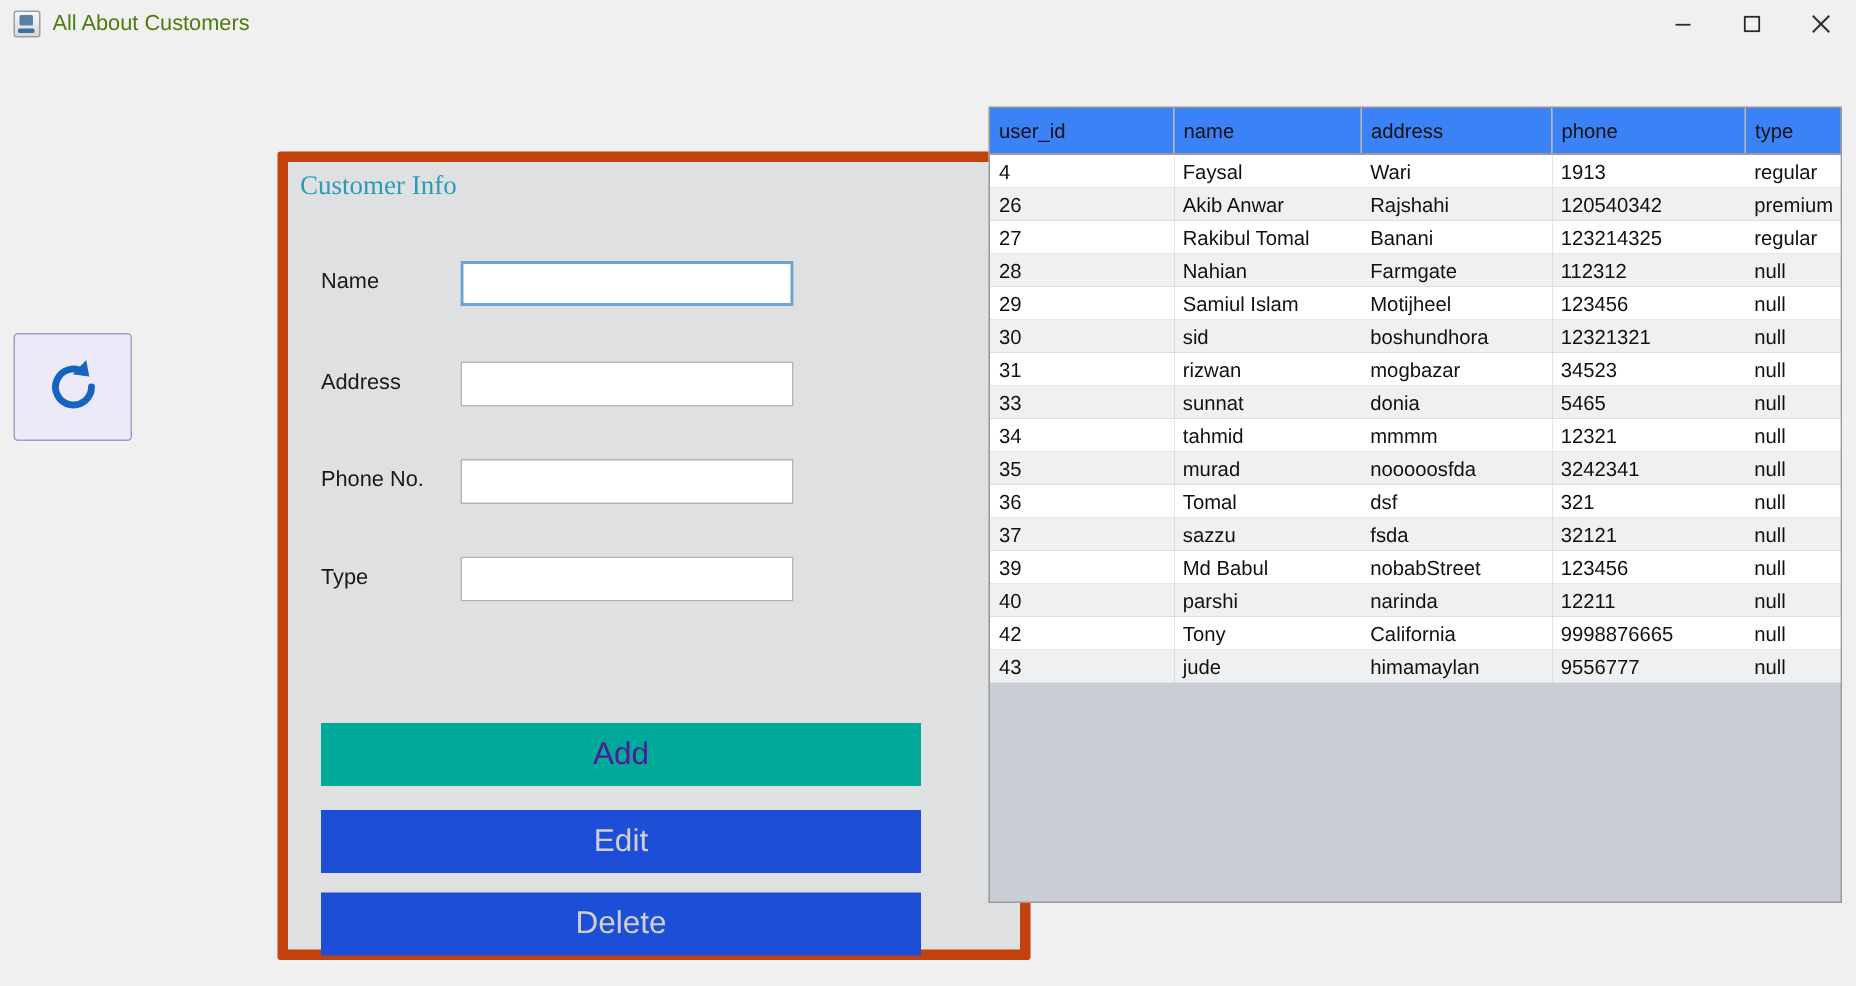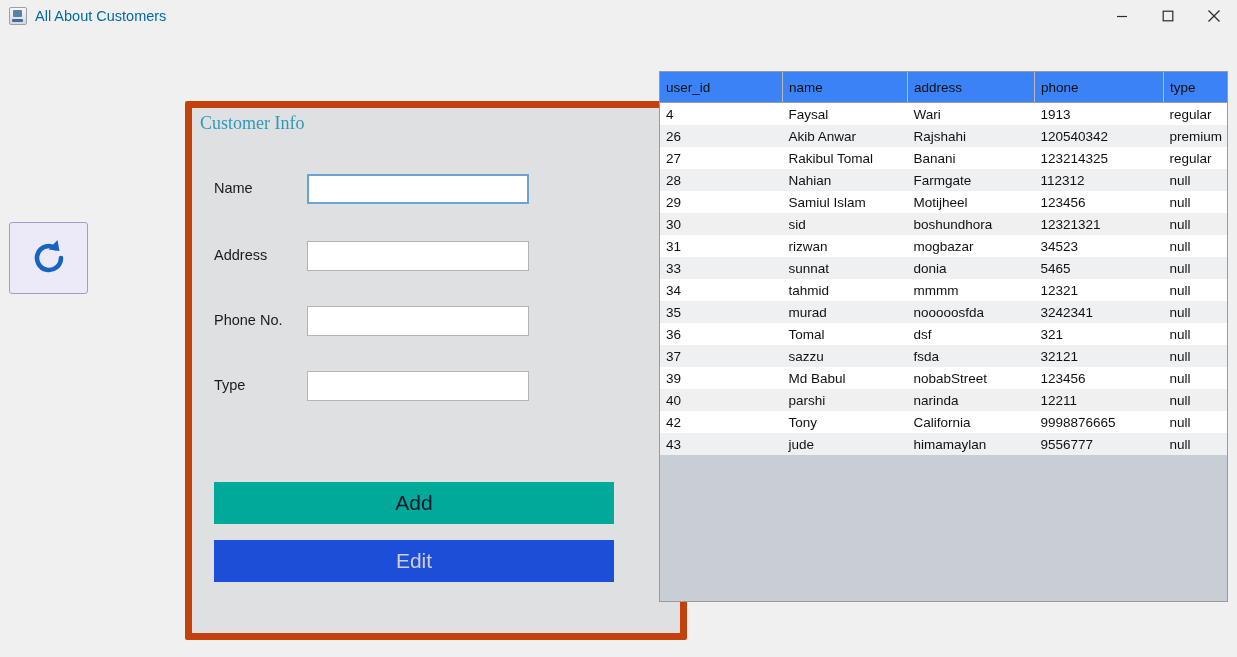--- a/index.html
+++ b/index.html
@@ -49,21 +49,21 @@
     position: absolute;
     left: 2px;
     bottom: 2px;
     width: 11px;
     height: 3px;
     background: #3b6ea5;
     border-radius: 1px;
   }
   .title-text {
     font-size: 14.5px;
-    color: #0369a1;
+    color: #4d7c0f;
   }
   .win-buttons {
     position: absolute;
     right: 0;
     top: 0;
     height: 32px;
     display: flex;
   }
   .win-btn {
     width: 46px;
@@ -152,21 +152,21 @@
   .form-input.small { width: 120px; }
 
   .btn {
     position: absolute;
     left: 0;
     width: 400px;
     height: 42px;
     border: none;
     font-family: "Liberation Sans", sans-serif;
     font-size: 21px;
-    color: #0f172a;
+    color: #4c1d95;
     text-align: center;
     line-height: 42px;
     cursor: default;
   }
   .btn-add { background: #00a99a; }
   .btn-disabled { background: #1d4ed8; color: #cfcfcf; }
 
   
   .table-wrap {
     position: absolute;
@@ -267,20 +267,21 @@
     </div>
 
     <div class="form-row" style="top:225px;">
       <div class="form-label">Type</div>
       <input class="form-input" type="text" value="" style="">
     </div>
 
 
     <div class="btn btn-add" style="top:336px;">Add</div>
     <div class="btn btn-disabled" style="top:394px;">Edit</div>
+    <div class="btn btn-disabled" style="top:449px;">Delete</div>
   </div>
 </div>
 
 <div class="table-wrap">
   <table class="grid">
     <thead>
       <tr>
         <th class="col0">user_id</th>
         <th class="col1">name</th>
         <th class="col2">address</th>

